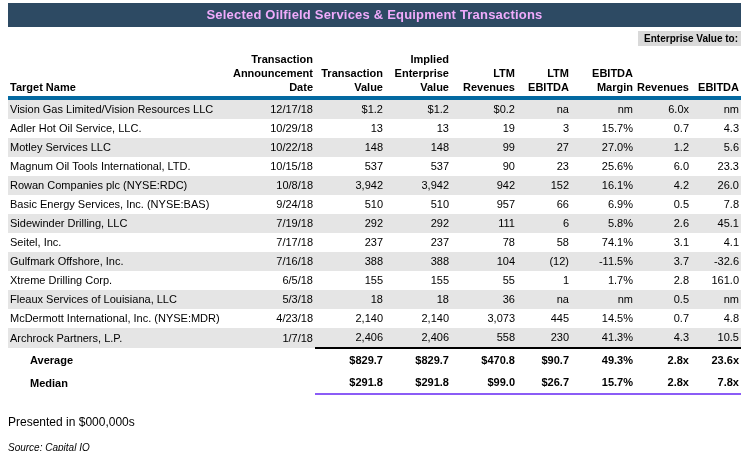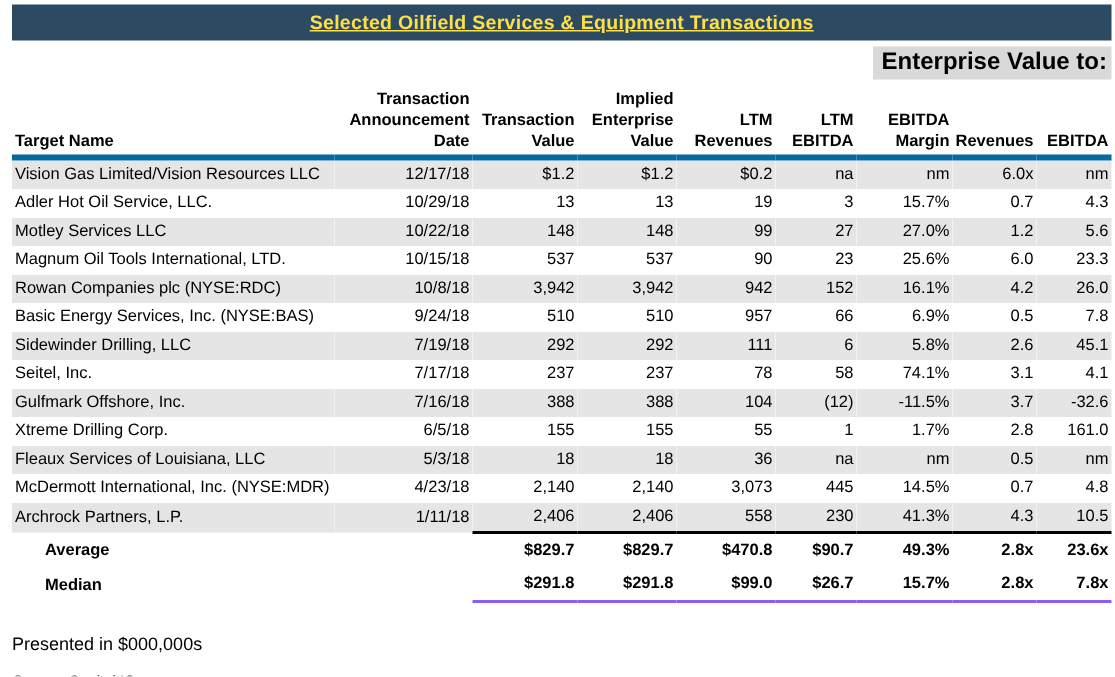--- a/index.html
+++ b/index.html
@@ -10,36 +10,35 @@
     background: #ffffff;
     font-family: "Liberation Sans", sans-serif;
     color: #000;
     overflow: hidden;
   }
   .title-bar {
     margin: 3px 2px 0 8px;
     height: 24px;
     line-height: 24px;
     background: #2d4a63;
-    color: #fde047;
+    color: #f0abfc;
     font-weight: bold;
     font-size: 13px;
     text-align: center;
     letter-spacing: 0.2px;
-    text-decoration: underline;
   }
   .ev-strip {
     margin: 4px 2px 0 8px;
     display: flex;
     justify-content: flex-end;
   }
   .ev-label {
     background: #d9d9d9;
     font-weight: bold;
-    font-size: 16px;
+    font-size: 10px;
     padding: 2px 3px 2px 6px;
   }
   table.tx-table {
     border-collapse: collapse;
     table-layout: fixed;
     width: 733px;
     margin: 2px 0 0 8px;
     font-size: 11px;
   }
   .tx-table col.c0 { width: 215px; }
@@ -281,21 +280,21 @@
           <td class="num">2,140</td>
           <td class="num">2,140</td>
           <td class="num">3,073</td>
           <td class="num">445</td>
           <td class="num">14.5%</td>
           <td class="num">0.7</td>
           <td class="num">4.8</td>
         </tr>
         <tr class="alt">
           <td class="left">Archrock Partners, L.P.</td>
-          <td class="num">1/11/18</td>
+          <td class="num">1/7/18</td>
           <td class="num">2,406</td>
           <td class="num">2,406</td>
           <td class="num">558</td>
           <td class="num">230</td>
           <td class="num">41.3%</td>
           <td class="num">4.3</td>
           <td class="num">10.5</td>
         </tr>
       </tbody>
     <tbody class="summary">

